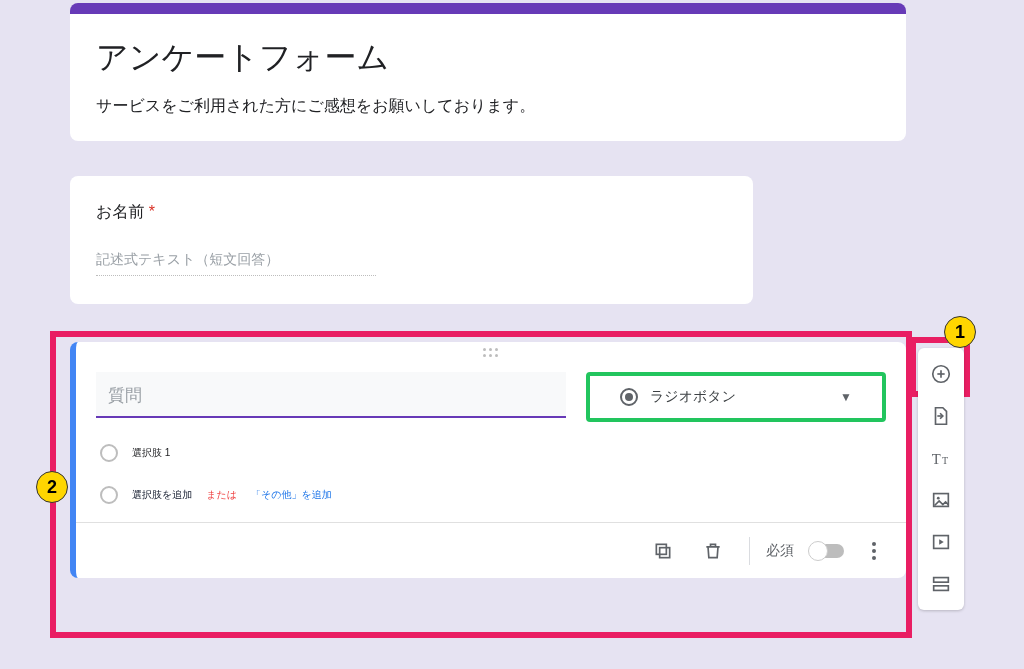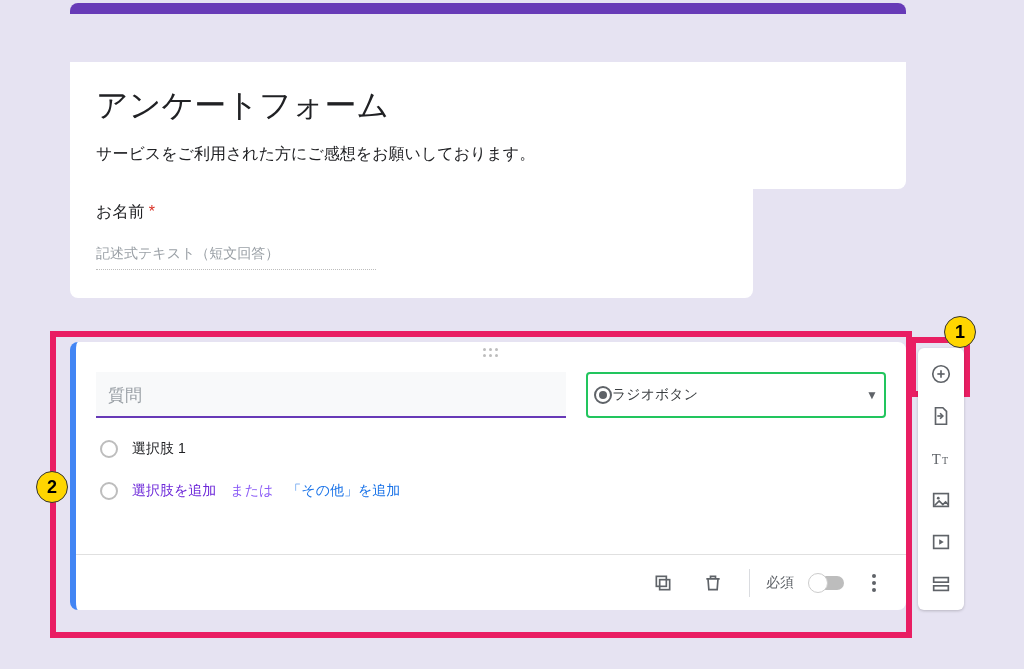--- a/index.html
+++ b/index.html
@@ -21,21 +21,20 @@
       border-radius: 8px 8px 0 0;
     }
     .header-card {
       position: absolute;
       top: 14px;
       left: 70px;
       width: 836px;
       background: #fff;
       border-radius: 0 0 8px 8px;
       padding: 22px 26px 24px;
-      margin-top: 48px;
     }
     .form-title {
       font-size: 32px;
       font-weight: 400;
       color: #202124;
       margin-bottom: 16px;
     }
     .form-desc {
       font-size: 16px;
       color: #202124;
@@ -48,21 +47,21 @@
       background: #fff;
       border-radius: 8px;
       padding: 26px 26px 28px;
     }
     .qtitle {
       font-size: 16px;
       color: #202124;
     }
     .req-star { color: #d93025; }
     .answer-ph {
-      margin-top: 22px;
+      margin-top: 28px;
       font-size: 14px;
       color: #9aa0a6;
       border-bottom: 1px dotted #bdbdbd;
       padding-bottom: 6px;
       width: 280px;
     }
 
     
     .frame1 {
       position: absolute;
@@ -96,21 +95,21 @@
       z-index: 20;
     }
     .badge1 { top: 316px; left: 944px; }
     .badge2 { top: 471px; left: 36px; }
 
     .question-card {
       position: absolute;
       top: 342px;
       left: 70px;
       width: 836px;
-      height: 268px;
+      height: 236px;
       background: #fff;
       border-radius: 8px;
       border-left: 6px solid #4285f4;
     }
     .drag-handle {
       width: 24px;
       height: 10px;
       margin: 6px auto 0;
       display: grid;
       grid-template-columns: repeat(3, 4px);
@@ -133,25 +132,26 @@
       border-bottom: 2px solid #673ab7;
       background: #f8f9fa;
       font-size: 17px;
       padding: 14px 12px 10px;
       color: #202124;
       outline: none;
     }
     .q-input::placeholder { color: #9aa0a6; }
     .type-select {
       width: 300px;
-      border: 2px solid #22c55e;
+      border: 4px solid #22c55e;
       border-radius: 4px;
-      padding: 12px 6px;
-      display: flex;
-      align-items: center;
+      padding: 12px 30px;
+      display: flex;
+      align-items: center;
+      gap: 12px;
       font-size: 14px;
       color: #3c4043;
       cursor: pointer;
     }
     .radio-ic {
       width: 18px; height: 18px; border: 2px solid #5f6368; border-radius: 50%;
       display: inline-flex; align-items: center; justify-content: center;
     }
     .radio-ic::after {
       content: ''; width: 8px; height: 8px; background: #5f6368; border-radius: 50%;
@@ -160,29 +160,29 @@
     .chev { color: #5f6368; font-size: 12px; }
 
     .options {
       padding: 22px 20px 0 24px;
     }
     .opt-row {
       display: flex;
       align-items: center;
       gap: 14px;
       margin-bottom: 24px;
-      font-size: 14px;
+      font-size: 10px;
       color: #202124;
     }
     .opt-radio {
       width: 18px; height: 18px; border: 2px solid #bdbdbd; border-radius: 50%;
     }
-    .add-or { color: #8b5cf6; }
+    .add-or { color: #ef4444; }
     .add-other { color: #1a73e8; cursor: pointer; font-family: Liberation Mono, monospace; }
-    .opt-text-ph { color: #6d28d9; }
+    .opt-text-ph { color: #0f172a; }
 
     .footer {
       position: absolute;
       bottom: 0;
       right: 0;
       left: 0;
       border-top: 1px solid #e0e0e0;
       height: 56px;
       display: flex;
       align-items: center;

